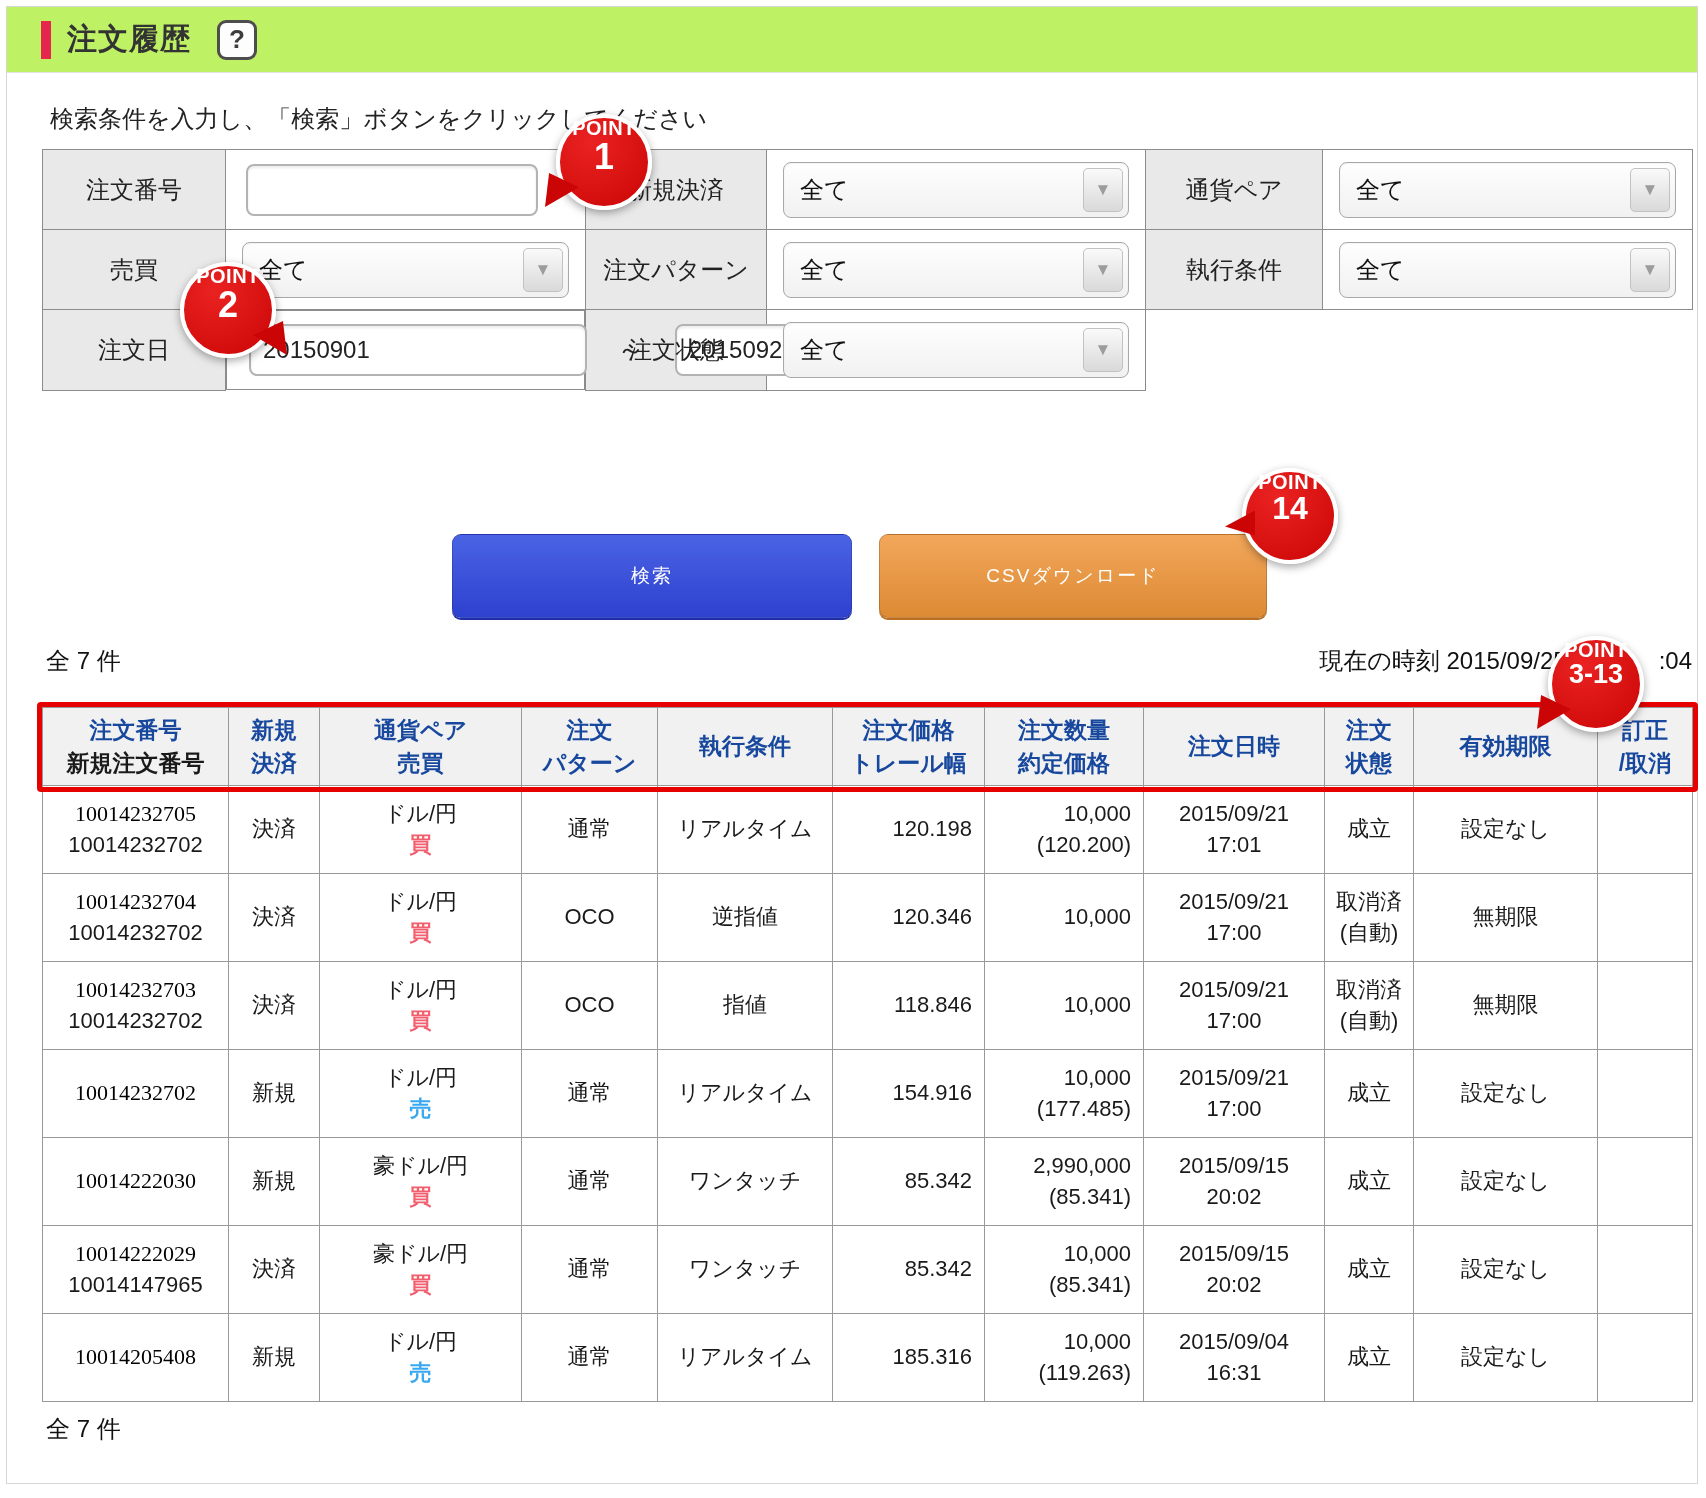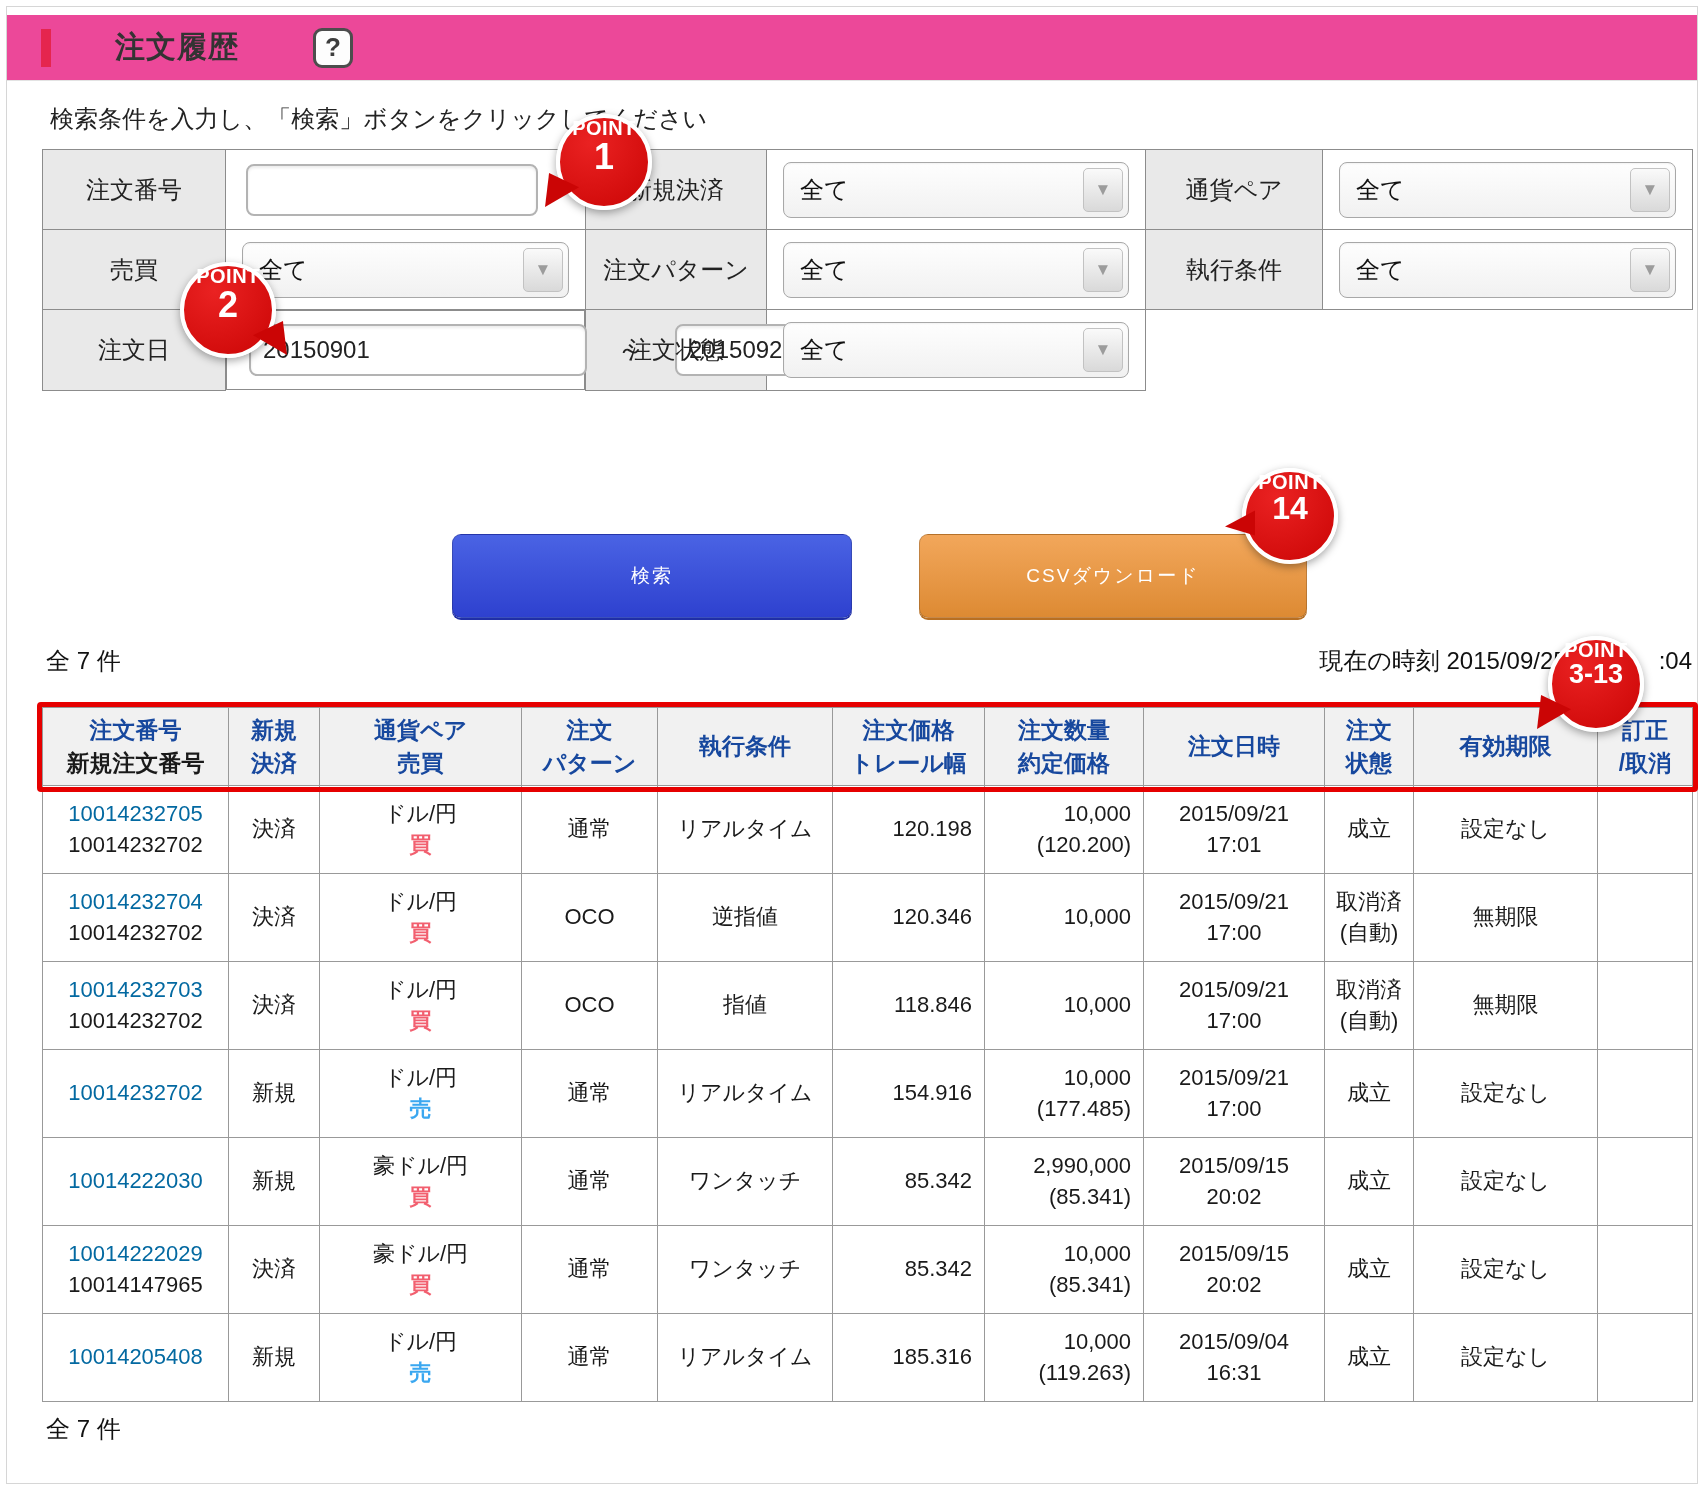--- a/index.html
+++ b/index.html
@@ -8,23 +8,23 @@
     position:relative; width:1706px; height:1498px;
     font-family:"Liberation Sans","DejaVu Sans",sans-serif;
     color:#1a1a1a; background:#fff; overflow:hidden;
   }
   .chrome {
     position:absolute; left:6px; top:6px; width:1692px; height:1478px;
     border:1px solid #d6d6d6; background:#fff;
   }
   
   .titlebar {
-    position:absolute; left:0; top:8px; right:0; height:66px;
-    background:#ec4899; border-bottom:1px solid #e3e3e3;
-    display:flex; align-items:center; padding-left:34px;gap:48px;
+    position:absolute; left:0; top:0; right:0; height:66px;
+    background:#bef264; border-bottom:1px solid #e3e3e3;
+    display:flex; align-items:center; padding-left:34px;
   }
   .accent { width:10px; height:38px; background:#e5254e; margin-right:16px; }
   .page-title { font-size:30px; font-weight:bold; color:#333; letter-spacing:1px; }
   .help-box {
     margin-left:26px; width:40px; height:40px; border:3px solid #4d4d4d; border-radius:9px;
     display:flex; align-items:center; justify-content:center;
     font-size:26px; font-weight:bold; color:#3d3d3d; cursor:pointer; background:#fdfdfd;
   }
   
   .instruction { position:absolute; left:43px; top:96px; font-size:24px; color:#222; }
@@ -62,21 +62,21 @@
     color:#9c9c9c; font-size:17px;
   }
   
   .btn {
     position:absolute; height:84px; border-radius:9px; color:#fff; font-size:19px;
     display:flex; align-items:center; justify-content:center; cursor:pointer;
     border:1px solid rgba(0,0,0,0.18); letter-spacing:2px;
   }
   .btn-search { left:445px; top:527px; width:400px;
     background:linear-gradient(#4a63e4,#2e41cf); box-shadow:0 2px 0 #202fa6; }
-  .btn-csv { left:912px; top:527px; width:388px;
+  .btn-csv { left:872px; top:527px; width:388px;
     background:linear-gradient(#f2a75b,#dd8a33); box-shadow:0 2px 0 #b86f22; }
   
   .summary { position:absolute; left:35px; top:638px; width:1650px; font-size:24px; color:#111; }
   .sum-left { float:left; padding-left:4px; }
   .sum-right { float:right; }
   .time-gap { display:inline-block; width:92px; }
   
   .table-wrap { position:absolute; left:35px; top:700px; width:1651px; }
   table.grid { border-collapse:collapse; table-layout:fixed; width:1650px; background:#fff; }
   table.grid th, table.grid td { border:1px solid #999; overflow:hidden; }
@@ -84,21 +84,21 @@
     background:#f1f1f1; height:78px; font-size:23px; font-weight:bold;
     color:#17489e; text-align:center; vertical-align:middle; line-height:1.4;
   }
   table.grid thead .hl { display:block; }
   table.grid thead .hk { color:#1a1a1a; }
   table.grid tbody td {
     height:88px; font-size:22px; color:#1a1a1a; text-align:center;
     vertical-align:middle; line-height:1.4; background:#fff;
   }
   .blkline { display:block; }
-  .link { color:#0369a1; cursor:pointer; }
+  .link { color:#000000; cursor:pointer;font-family:Liberation Serif, serif; }
   .oc-close { color:#2b66b8; }
   .oc-new { color:#1a1a1a; }
   .buy { color:#f25f6f; font-weight:bold; }
   .sell { color:#3aa7f0; font-weight:bold; }
   .num-cell { text-align:right !important; padding-right:12px; }
   .red-frame {
     position:absolute; left:-5px; top:-5px; width:1661px; height:90px;
     border:5px solid #e60000; border-radius:4px; pointer-events:none; z-index:5;
   }
   

